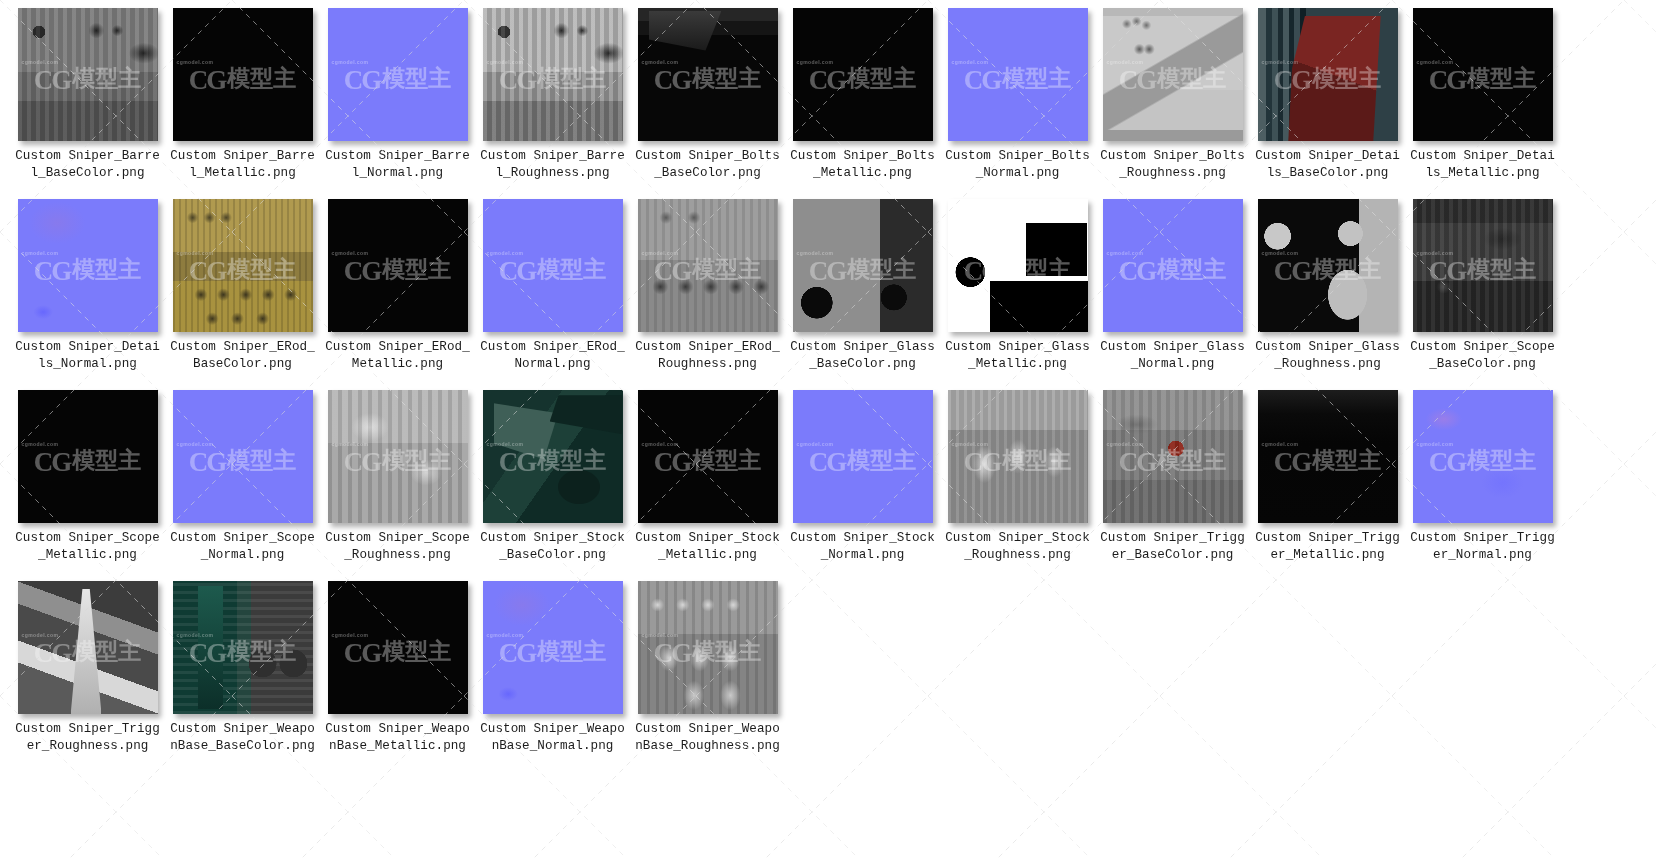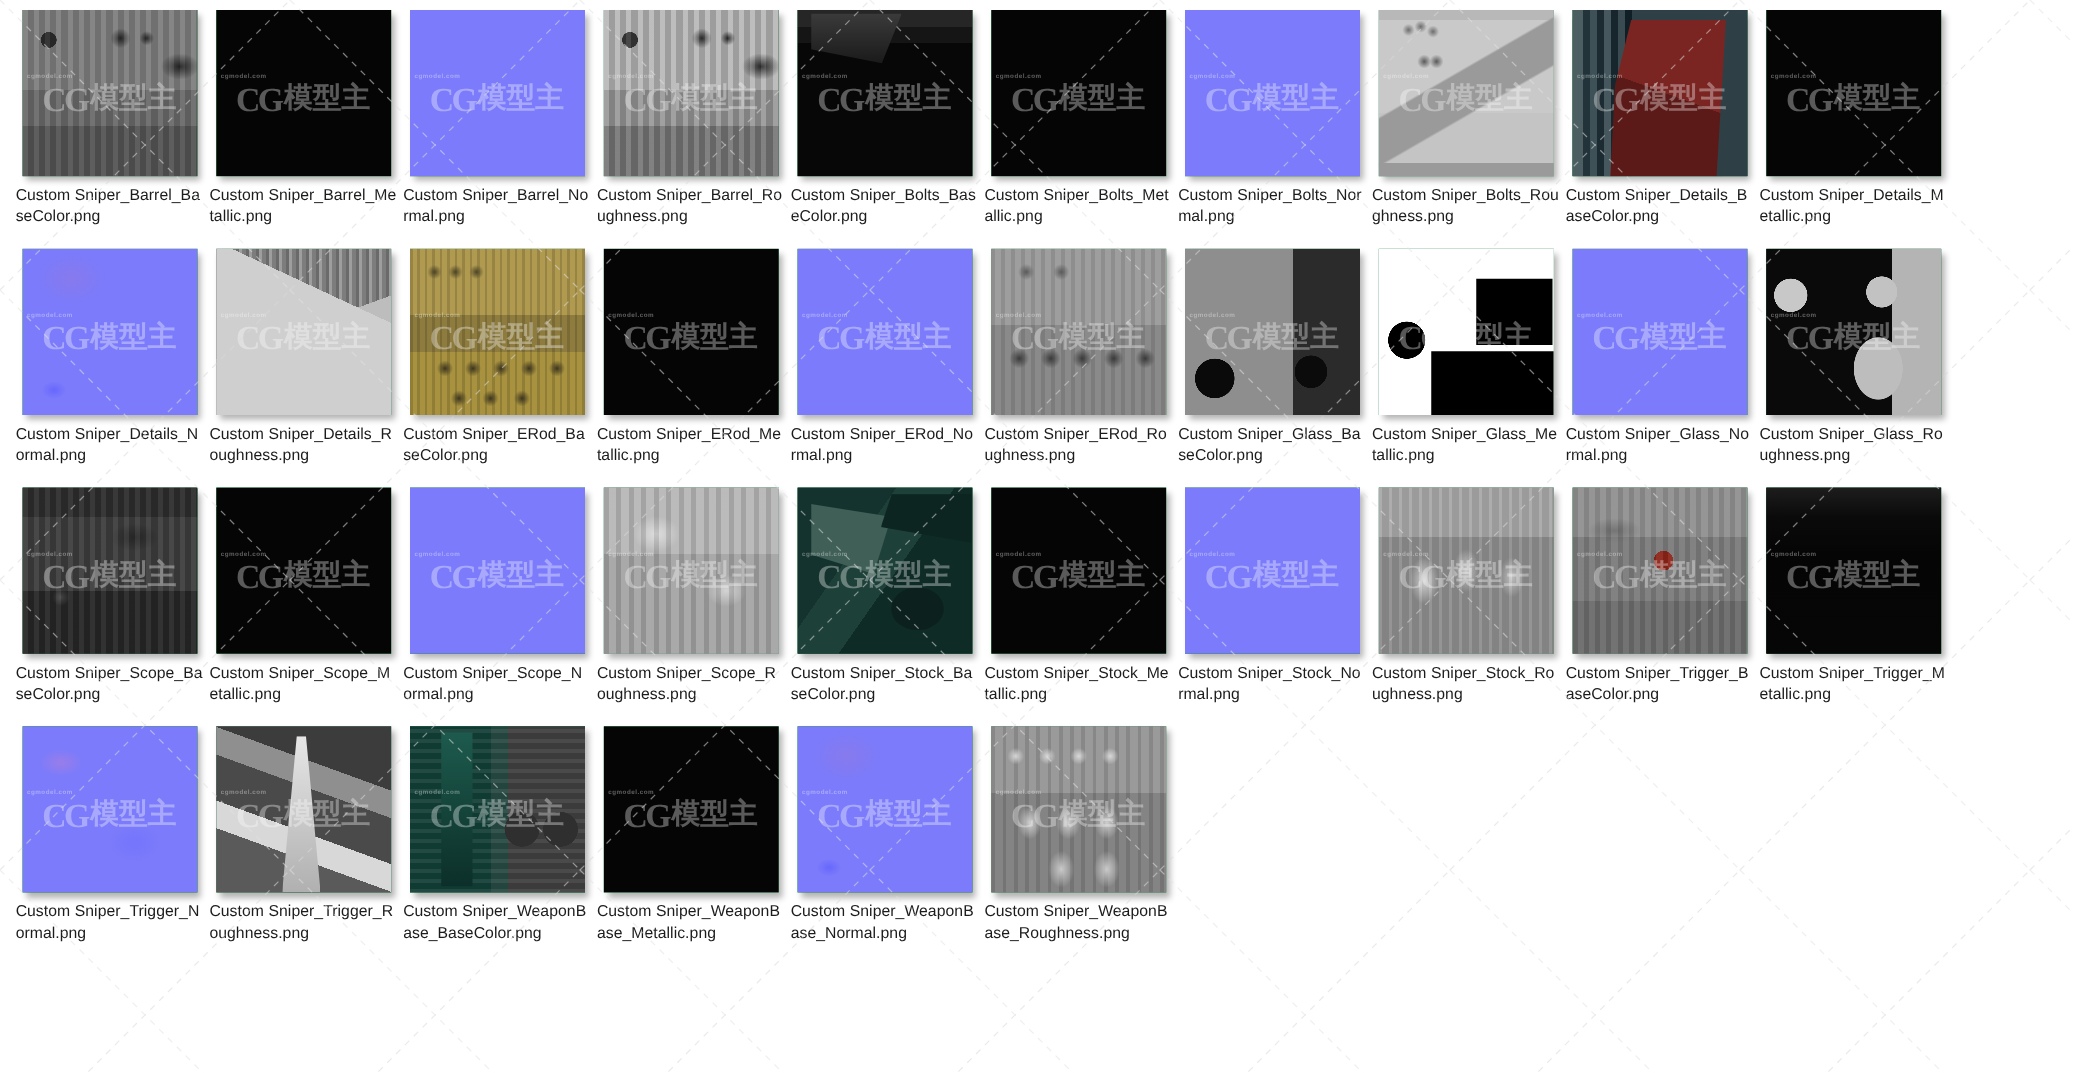--- a/index.html
+++ b/index.html
@@ -35,21 +35,21 @@
     align-items: center;
     box-sizing: border-box;
   }
 
   .thumb-wrap {
     position: relative;
     width: 140px;
     height: 133px;
     box-shadow: 3px 4px 5px rgba(0,0,0,0.30);
     overflow: hidden;
-    background: #15803d;
+    background: #d946ef;
   }
 
   .thumb-img {
     position: absolute;
     inset: 0;
     width: 100%;
     height: 100%;
   }
 
   
@@ -90,21 +90,22 @@
     font-size: 5px;
     letter-spacing: 0.4px;
     color: #ffffff;
     font-family: "Liberation Sans", sans-serif;
     white-space: nowrap;
   }
 
   .file-label {
     margin-top: 7px;
     width: 150px;
-    font-family: Liberation Sans, sans-serif;
+    text-align: center;
+    font-family: Liberation Mono, monospace;
     font-size: 12.6px;
     line-height: 16.6px;
     color: #1c1c1c;
     word-break: break-all;
     overflow-wrap: anywhere;
     letter-spacing: 0.05px;
   }
 
   
   #page-watermark {
@@ -476,32 +477,20 @@
         <div class="thumb-img tex-normal variant-b"></div>
         <div class="thumb-wm">
           <span class="wm-cg">CG<span class="wm-dot">cgmodel.com</span></span>
           <span class="wm-cn">模型主</span>
         </div>
       </div>
       <div class="file-label"><span>Custom</span> <span>Sniper_Details_Normal.png</span></div>
     </div>
     <div class="file-item">
       <div class="thumb-wrap">
-        <div class="thumb-img tex-details-rough">
-          <div class="sheet"></div>
-        </div>
-        <div class="thumb-wm">
-          <span class="wm-cg">CG<span class="wm-dot">cgmodel.com</span></span>
-          <span class="wm-cn">模型主</span>
-        </div>
-      </div>
-      <div class="file-label"><span>Custom</span> <span>Sniper_Details_Roughness.png</span></div>
-    </div>
-    <div class="file-item">
-      <div class="thumb-wrap">
         <div class="thumb-img tex-erod-base"></div>
         <div class="thumb-wm">
           <span class="wm-cg">CG<span class="wm-dot">cgmodel.com</span></span>
           <span class="wm-cn">模型主</span>
         </div>
       </div>
       <div class="file-label"><span>Custom</span> <span>Sniper_ERod_BaseColor.png</span></div>
     </div>
     <div class="file-item">
       <div class="thumb-wrap">

